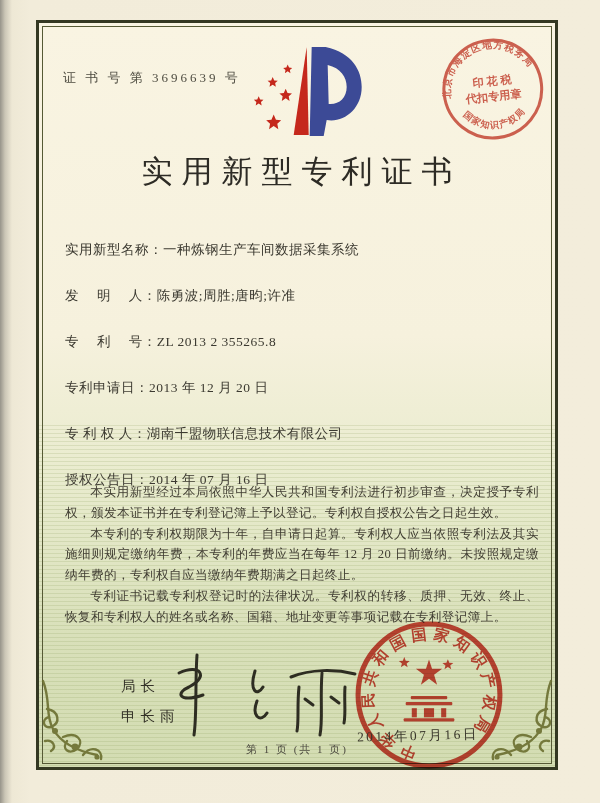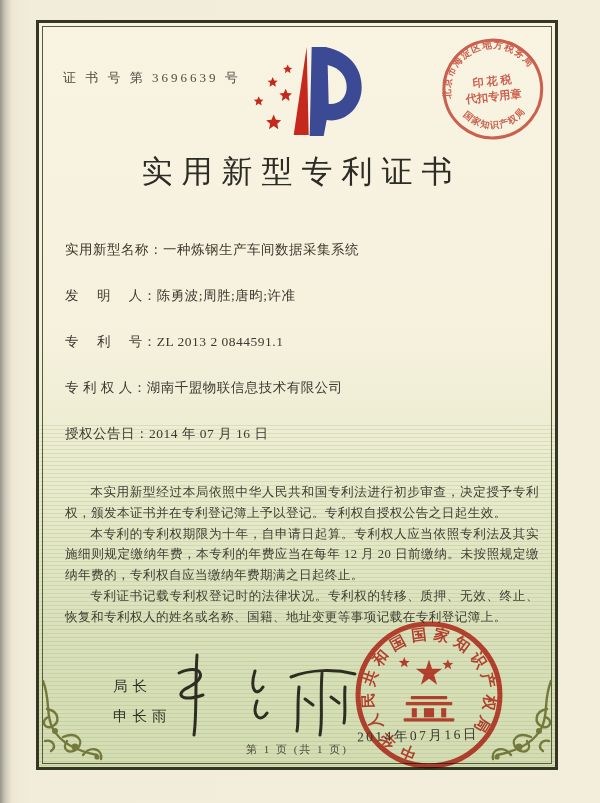--- a/index.html
+++ b/index.html
@@ -25,21 +25,21 @@
     position:absolute;left:0;right:0;top:128px;text-align:center;
     font-size:31px;font-weight:400;letter-spacing:9px;color:#2d2b25;text-indent:9px;
   }
   .fields{position:absolute;left:26px;right:20px;top:219px;}
   .field-row{font-size:13.5px;line-height:15px;margin-bottom:31px;white-space:nowrap;letter-spacing:.5px;}
   .field-label{color:#3c3a31;}
   .field-value{color:#3c3a31;}
   .body-text{position:absolute;left:26px;right:16px;top:459px;font-size:12.6px;line-height:20.8px;text-align:justify;color:#413e33;}
   .body-text p{margin:0;text-indent:2em;letter-spacing:.4px;}
   .sig-block{position:absolute;left:74px;top:654px;font-size:14.5px;letter-spacing:5px;color:#343228;}
-  .sig-block div{margin-bottom:11px;}
+  .sig-block div{margin-bottom:11px;margin-left:8px;}
   .autograph{position:absolute;left:120px;top:620px;}
   .seal{position:absolute;left:314px;top:596px;mix-blend-mode:multiply;}
   .seal-date{position:absolute;left:318px;top:704px;font-size:13.5px;letter-spacing:2.5px;color:#3a382c;transform:rotate(-1.5deg);}
   .footer{position:absolute;left:0;right:0;bottom:10px;text-align:center;font-size:11px;letter-spacing:2px;color:#4d4b40;}
   .ornament{position:absolute;opacity:.9;}
   .orn-bl{left:-2px;bottom:-3px;}
   .orn-br{right:-2px;bottom:-3px;transform:scaleX(-1);}
 </style>
 </head>
 <body>
@@ -86,21 +86,24 @@
   <div class="title">实用新型专利证书</div>
 
   <div class="fields">
     <div class="field-row">
       <span class="field-label">实用新型名称：</span><span class="field-value">一种炼钢生产车间数据采集系统</span>
     </div>
     <div class="field-row">
       <span class="field-label">发　 明　 人：</span><span class="field-value">陈勇波;周胜;唐昀;许准</span>
     </div>
     <div class="field-row">
-      <span class="field-label">专　 利　 号：</span><span class="field-value">ZL 2013 2 0844591.1</span>
+      <span class="field-label">专　 利　 号：</span><span class="field-value">ZL 2013 2 355265.8</span>
+    </div>
+    <div class="field-row">
+      <span class="field-label">专利申请日：</span><span class="field-value">2013 年 12 月 20 日</span>
     </div>
     <div class="field-row">
       <span class="field-label">专 利 权 人：</span><span class="field-value">湖南千盟物联信息技术有限公司</span>
     </div>
     <div class="field-row">
       <span class="field-label">授权公告日：</span><span class="field-value">2014 年 07 月 16 日</span>
     </div>
   </div>
 
   <div class="body-text">

